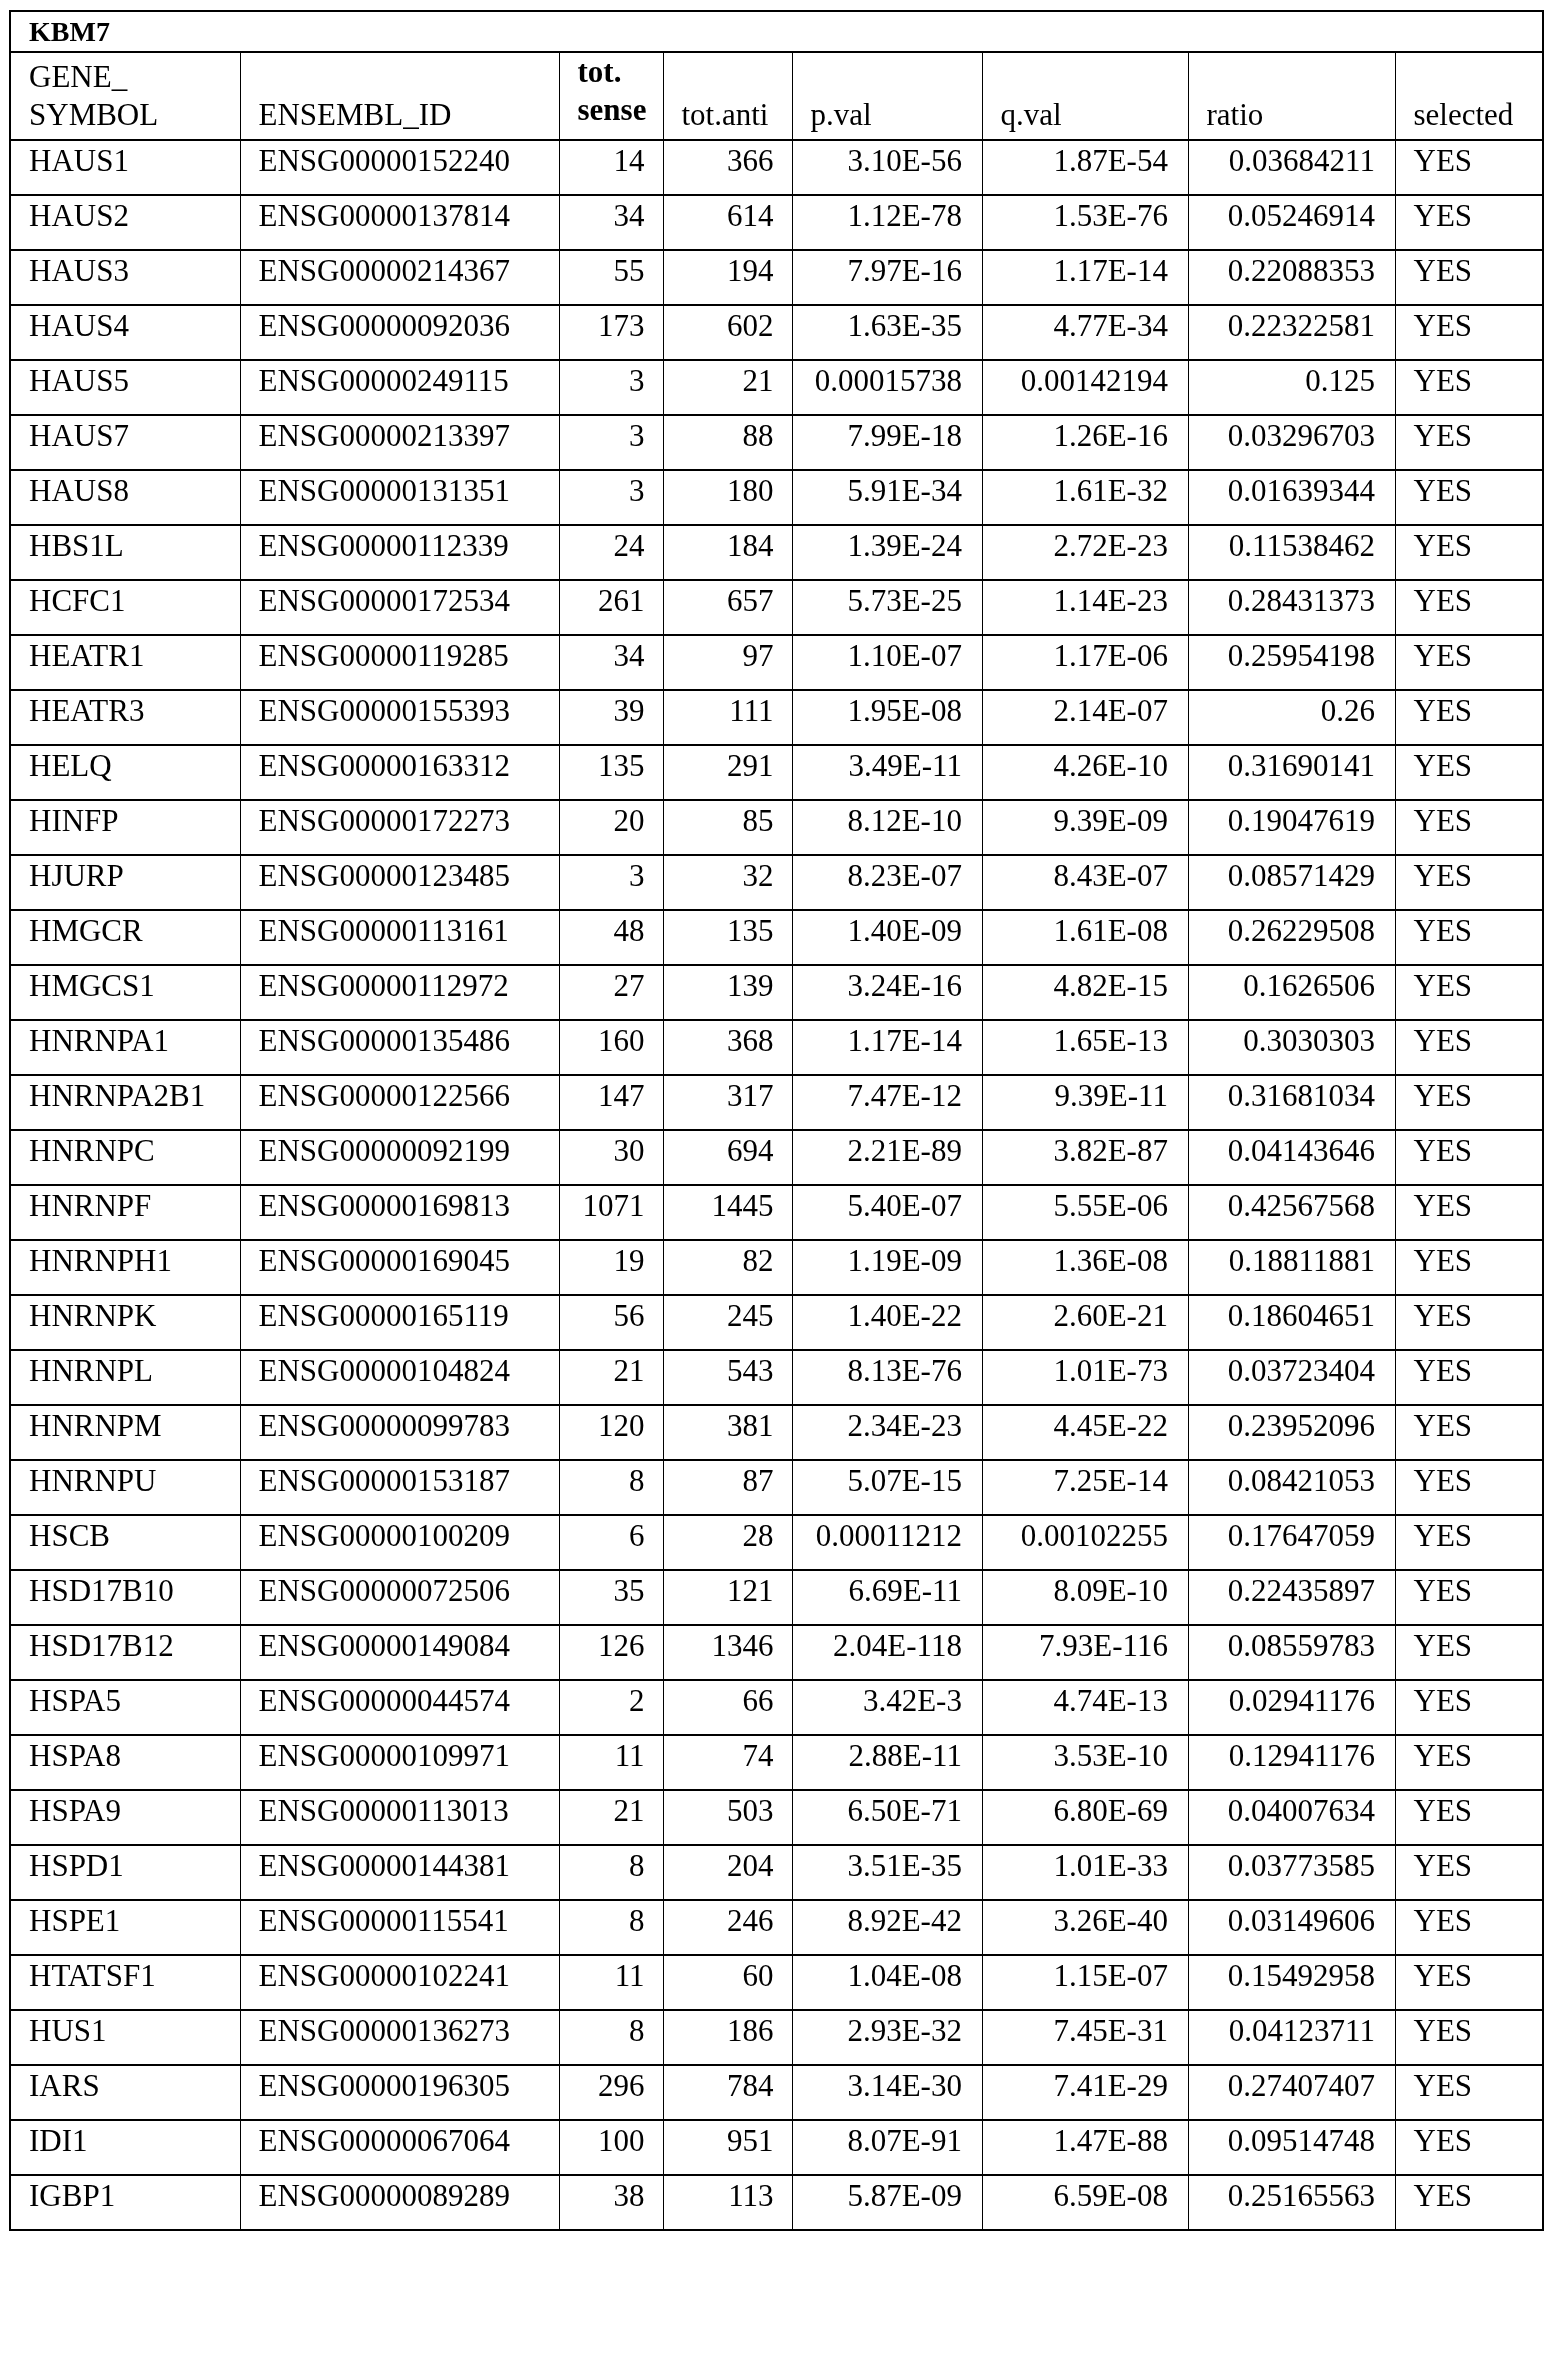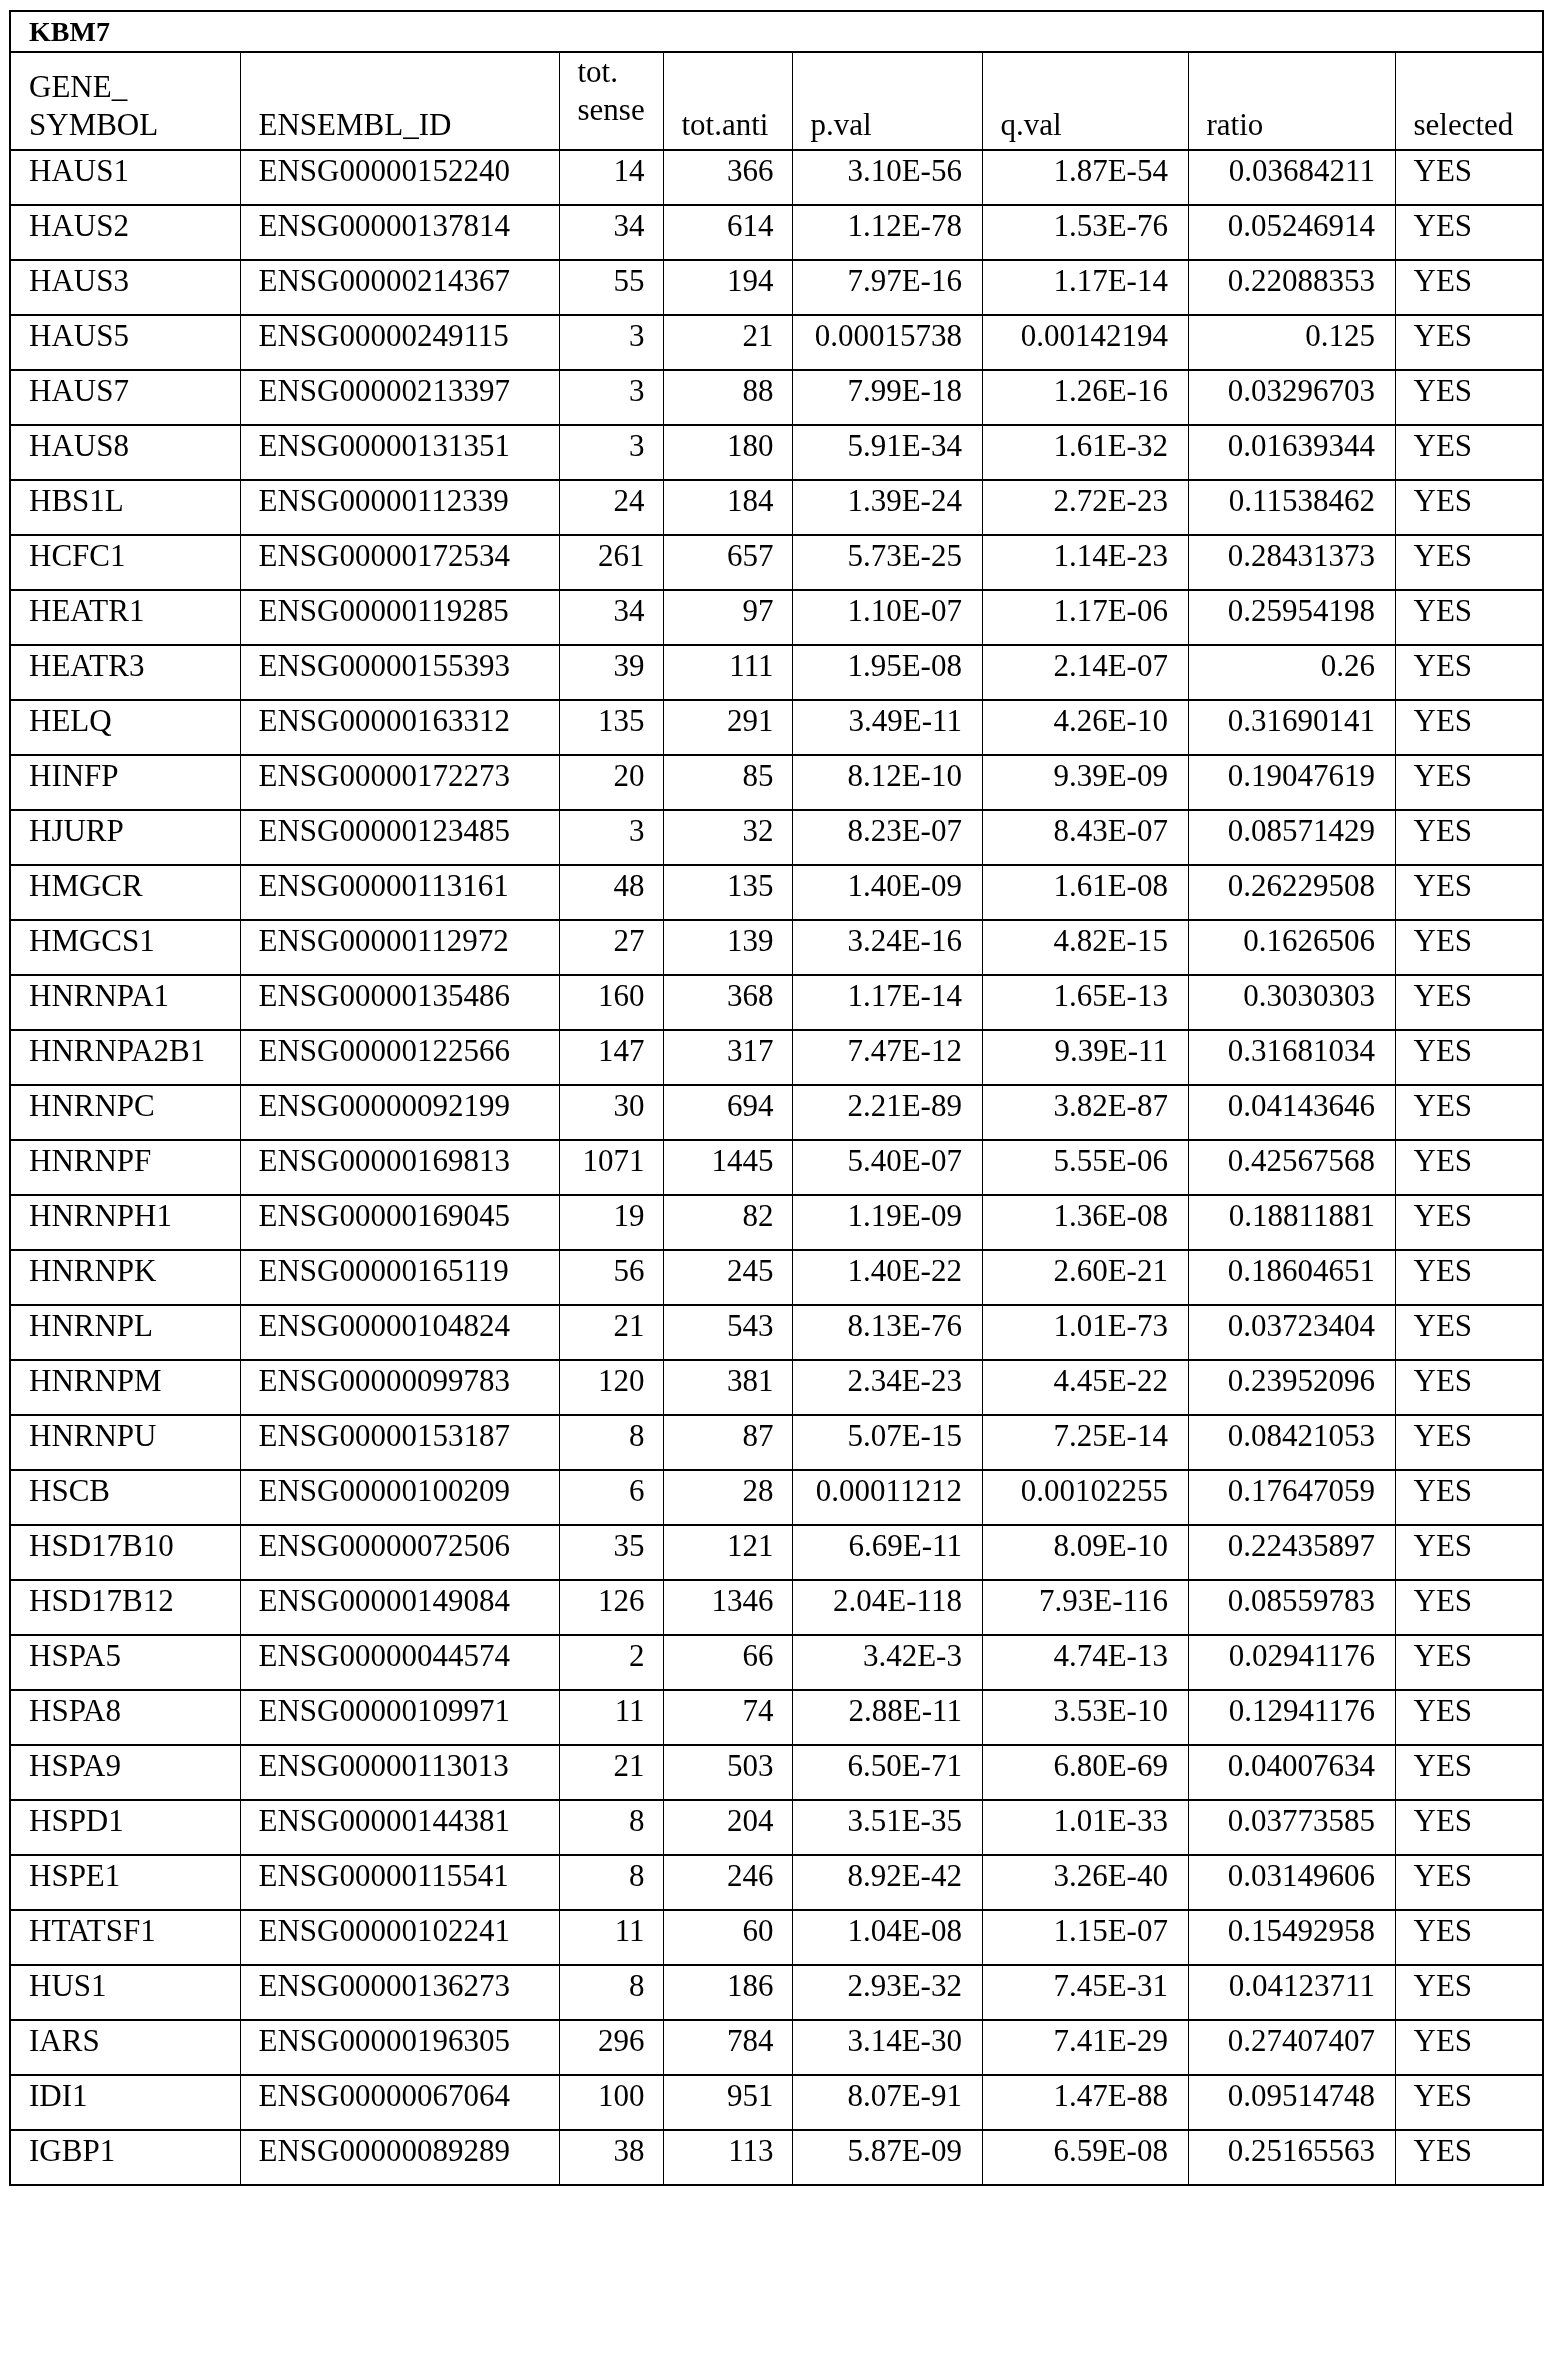--- a/index.html
+++ b/index.html
@@ -39,21 +39,21 @@
       <col style="width:148px">
   </colgroup>
   <tbody id="tbody">
     <tr class="title-row">
       <td colspan="8">KBM7</td>
     </tr>
     <tr class="head-row">
       <th style="padding-bottom: 4.9px; line-height: 38px; white-space: pre-line;">GENE_
 SYMBOL</th>
       <th>ENSEMBL_ID</th>
-      <th style="white-space: pre-line; padding-bottom: 20px;">tot.
+      <th style="white-space: pre-line; padding-bottom: 10px; font-weight: bold;">tot.
 sense</th>
       <th>tot.anti</th>
       <th>p.val</th>
       <th>q.val</th>
       <th>ratio</th>
       <th>selected</th>
     </tr>
   <tr class="data-row">
         <td class="l">HAUS1</td>
         <td class="l">ENSG00000152240</td>
@@ -78,20 +78,30 @@
         <td class="l">HAUS3</td>
         <td class="l">ENSG00000214367</td>
         <td class="r">55</td>
         <td class="r">194</td>
         <td class="r pv">7.97E-16</td>
         <td class="r pv">1.17E-14</td>
         <td class="r pv">0.22088353</td>
         <td class="l">YES</td>
       </tr>
       <tr class="data-row">
+        <td class="l">HAUS4</td>
+        <td class="l">ENSG00000092036</td>
+        <td class="r">173</td>
+        <td class="r">602</td>
+        <td class="r pv">1.63E-35</td>
+        <td class="r pv">4.77E-34</td>
+        <td class="r pv">0.22322581</td>
+        <td class="l">YES</td>
+      </tr>
+      <tr class="data-row">
         <td class="l">HAUS5</td>
         <td class="l">ENSG00000249115</td>
         <td class="r">3</td>
         <td class="r">21</td>
         <td class="r pv">0.00015738</td>
         <td class="r pv">0.00142194</td>
         <td class="r pv">0.125</td>
         <td class="l">YES</td>
       </tr>
       <tr class="data-row">

